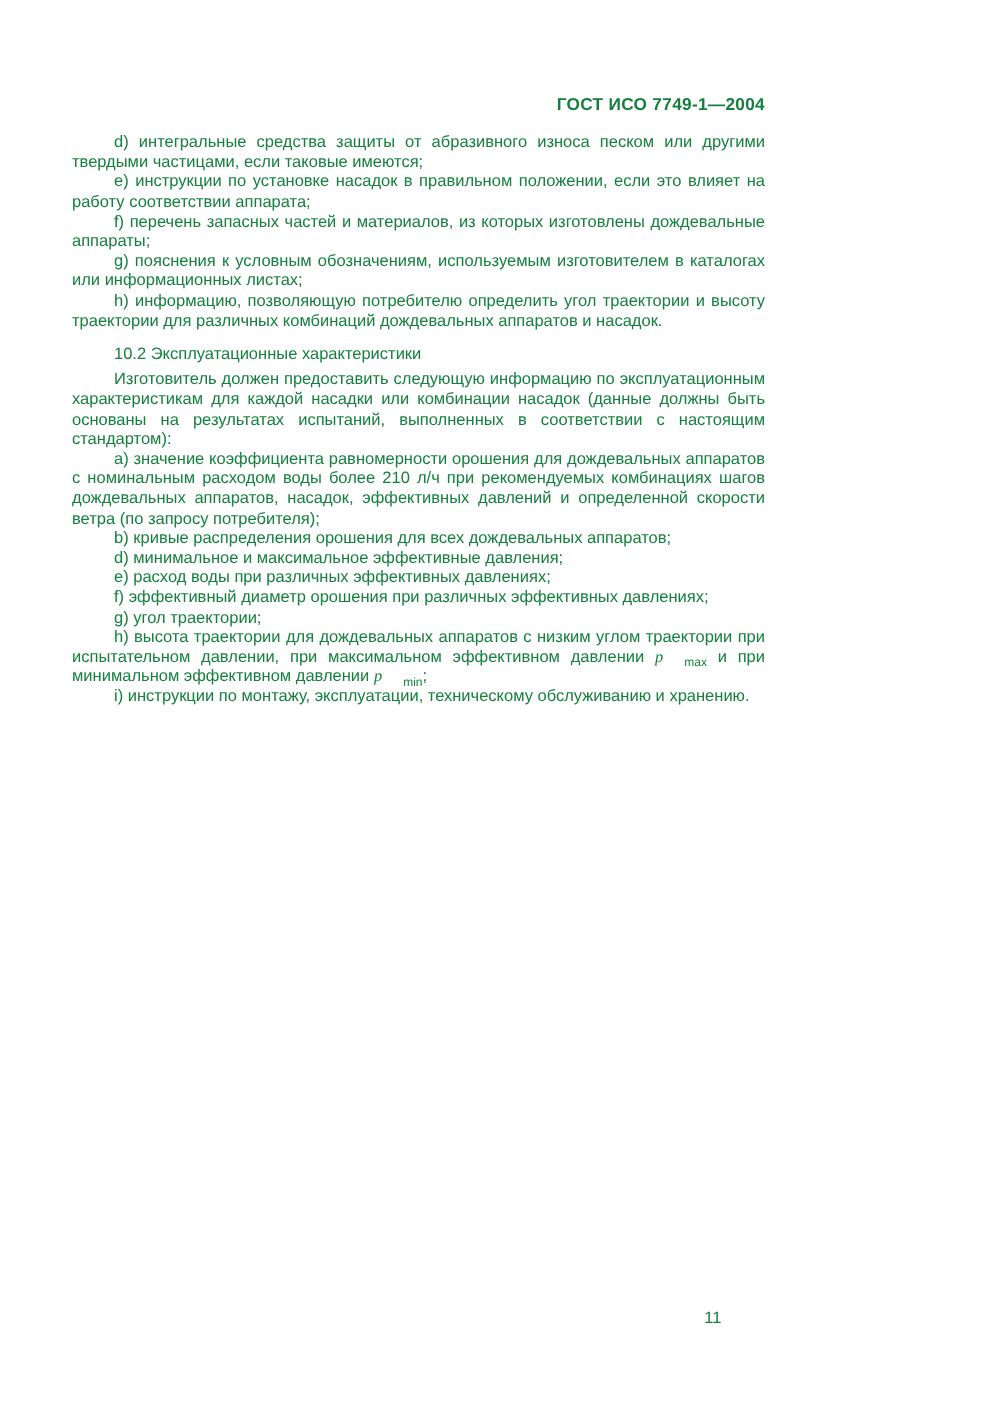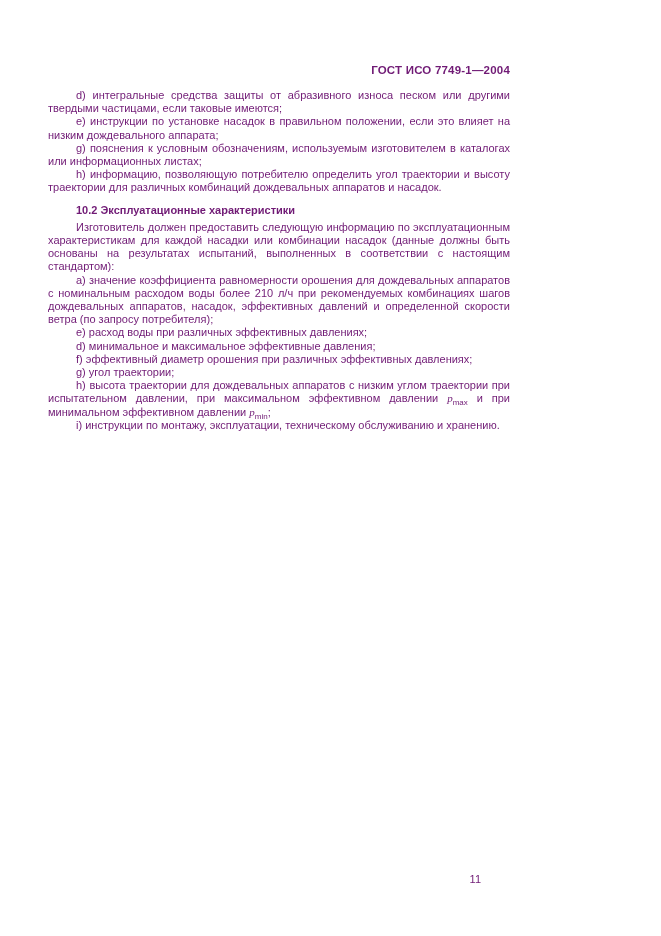--- a/index.html
+++ b/index.html
@@ -6,21 +6,21 @@
   html, body { margin: 0; padding: 0; }
   body {
     background: #ffffff;
     font-family: "Liberation Sans", "DejaVu Sans", sans-serif;
   }
   .page {
     position: relative;
     width: 559px;
     height: 936px;
     background: #ffffff;
-    color: #701a75;
+    color: #15803d;
     overflow: hidden;
   }
   .doc-header {
     position: absolute;
     top: 64px;
     left: 48px;
     right: 49px;
     text-align: right;
     font-size: 11.5px;
     font-weight: bold;
@@ -36,61 +36,64 @@
     line-height: 13.2px;
     text-align: justify;
   }
   .para {
     margin: 0;
     text-indent: 28px;
   }
   .heading {
     margin: 9px 0 4px 0;
     text-indent: 28px;
-    font-weight: bold;
+    font-weight: normal;
     font-size: 11px;
   }
   .lbl { white-space: nowrap; }
   .var {
     font-style: italic;
     font-family: "Liberation Serif", "DejaVu Serif", serif;
   }
   sub {
     font-size: 8px;
     line-height: 0;
     vertical-align: sub;
+    margin-left: 14px;
   }
   .page-number {
     position: absolute;
     bottom: 51px;
     right: 78px;
     font-size: 11px;
   }
 </style>
 </head>
 <body>
 
 <div class="page">
 
   <div class="doc-header">ГОСТ ИСО 7749-1—2004</div>
 
   <div class="content">
 
     <p class="para"><span class="lbl">d)</span> <span>интегральные средства защиты от абразивного износа песком или другими твердыми частицами, если таковые имеются;</span></p>
-    <p class="para"><span class="lbl">e)</span> <span>инструкции по установке насадок в правильном положении, если это влияет на низким дождевального аппарата;</span></p>
+    <p class="para"><span class="lbl">e)</span> <span>инструкции по установке насадок в правильном положении, если это влияет на работу соответствии аппарата;</span></p>
+    <p class="para"><span class="lbl">f)</span> <span>перечень запасных частей и материалов, из которых изготовлены дождевальные аппараты;</span></p>
     <p class="para"><span class="lbl">g)</span> <span>пояснения к условным обозначениям, используемым изготовителем в каталогах или информационных листах;</span></p>
     <p class="para"><span class="lbl">h)</span> <span>информацию, позволяющую потребителю определить угол траектории и высоту траектории для различных комбинаций дождевальных аппаратов и насадок.</span></p>
 
     <p class="heading">10.2  Эксплуатационные характеристики</p>
 
     <p class="para">Изготовитель должен предоставить следующую информацию по эксплуатационным характеристикам для каждой насадки или комбинации насадок (данные должны быть основаны на результатах испытаний, выполненных в соответствии с настоящим стандартом):</p>
 
     <p class="para"><span class="lbl">a)</span> <span>значение коэффициента равномерности орошения для дождевальных аппаратов с номинальным расходом воды более 210 л/ч при рекомендуемых комбинациях шагов дождевальных аппаратов, насадок, эффективных давлений и определенной скорости ветра (по запросу потребителя);</span></p>
+    <p class="para"><span class="lbl">b)</span> <span>кривые распределения орошения для всех дождевальных аппаратов;</span></p>
+    <p class="para"><span class="lbl">d)</span> <span>минимальное и максимальное эффективные давления;</span></p>
     <p class="para"><span class="lbl">e)</span> <span>расход воды при различных эффективных давлениях;</span></p>
-    <p class="para"><span class="lbl">d)</span> <span>минимальное и максимальное эффективные давления;</span></p>
     <p class="para"><span class="lbl">f)</span> <span>эффективный диаметр орошения при различных эффективных давлениях;</span></p>
     <p class="para"><span class="lbl">g)</span> <span>угол траектории;</span></p>
 
     <p class="para"><span class="lbl">h)</span> <span>высота траектории для дождевальных аппаратов с низким углом траектории при испытательном давлении, при максимальном эффективном давлении </span><span class="var">p</span><sub>max</sub><span> и при минимальном эффективном давлении </span><span class="var">p</span><sub>min</sub><span>;</span></p>
 
     <p class="para"><span class="lbl">i)</span> <span>инструкции по монтажу, эксплуатации, техническому обслуживанию и хранению.</span></p>
 
   </div>
 
   <div class="page-number">11</div>

